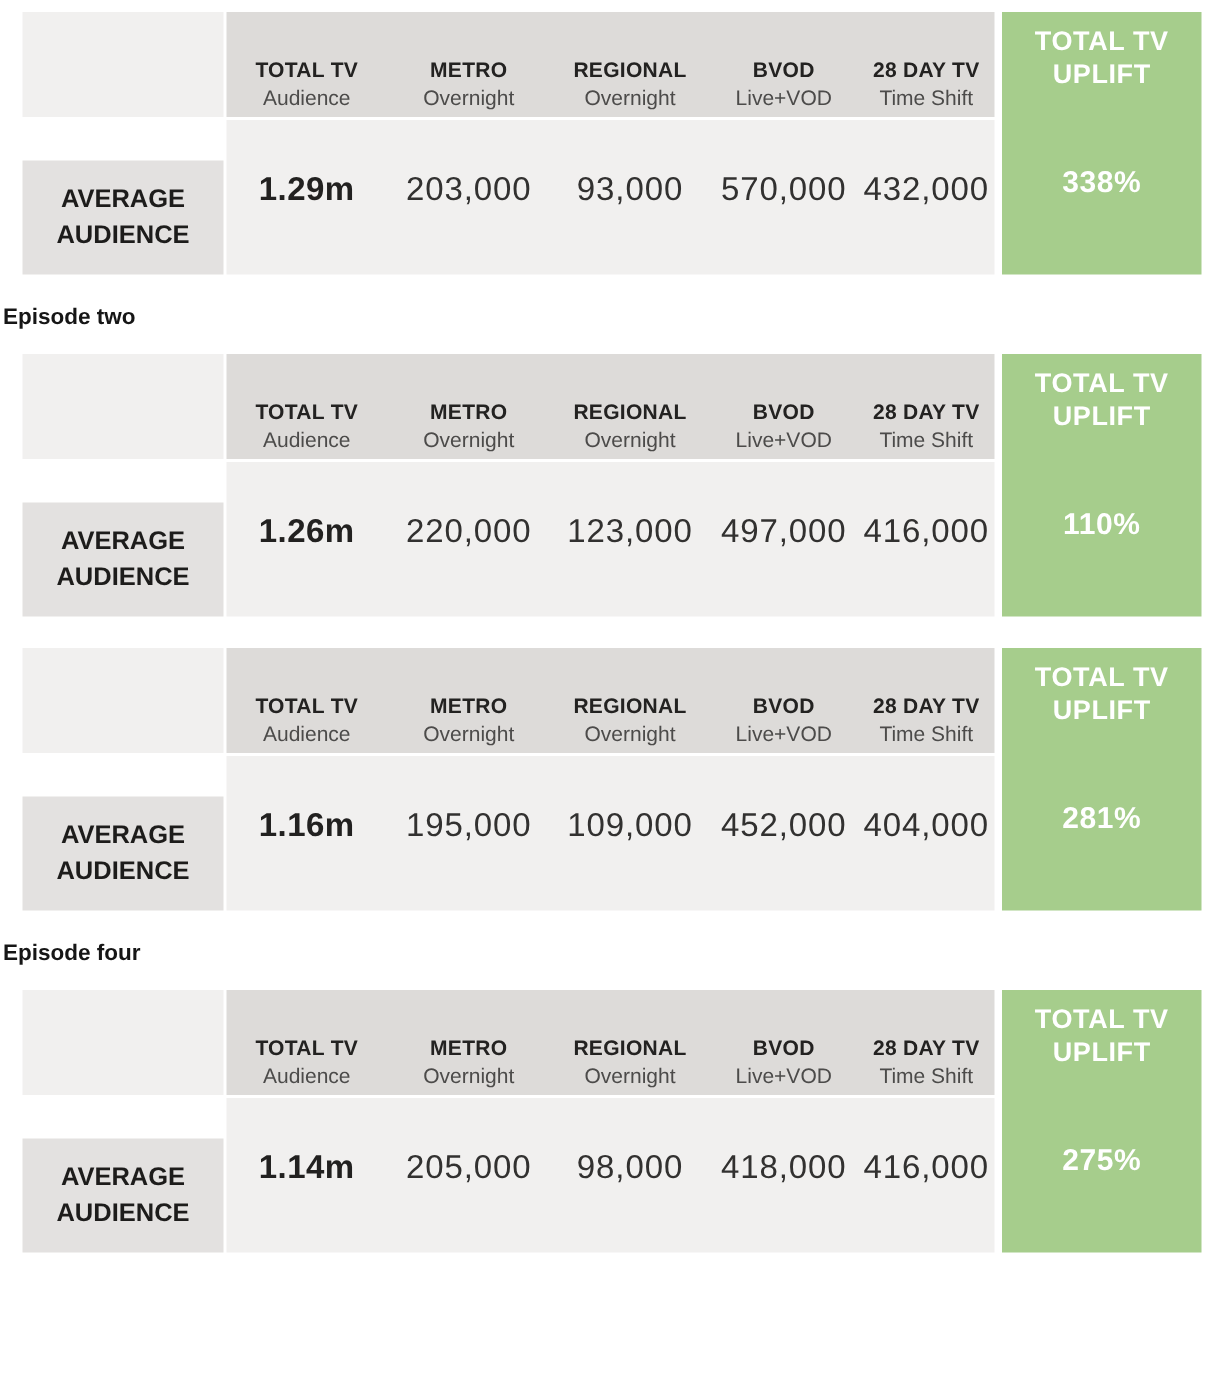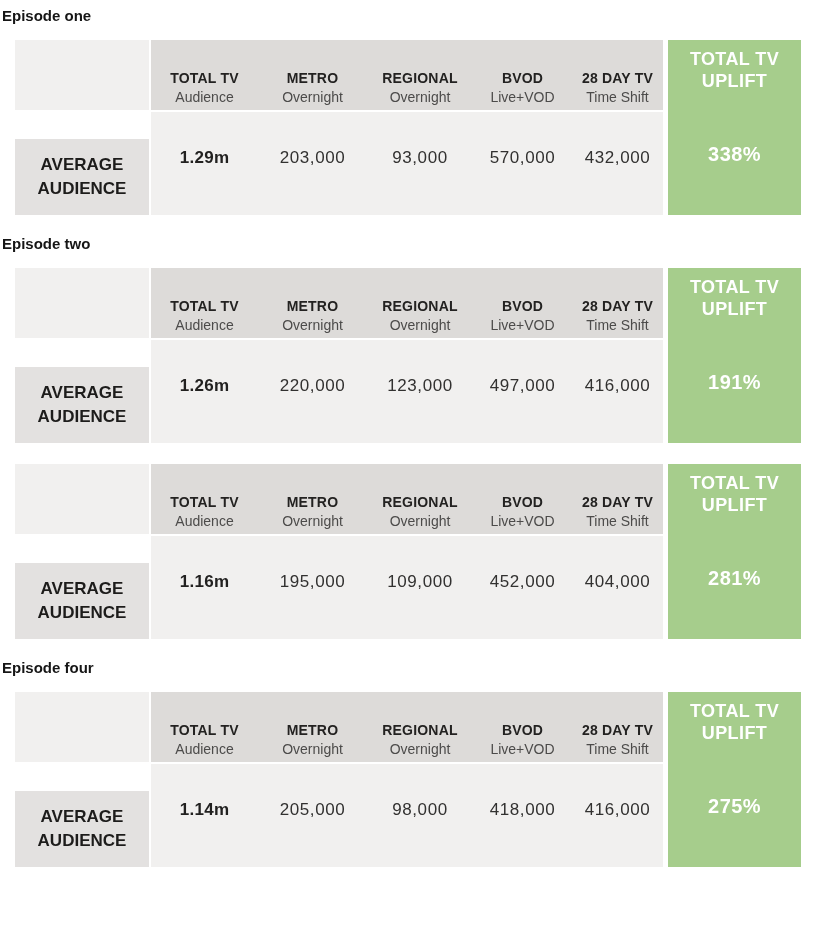--- a/index.html
+++ b/index.html
@@ -97,21 +97,21 @@
     flex: 1;
     background: #f1f0ef;
     display: flex;
   }
   .vcell {
     display: flex;
     align-items: center;
     justify-content: center;
     padding-bottom: 12px;
     box-sizing: border-box;
-    font-size: 17px;
+    font-size: 22px;
     letter-spacing: 0.6px;
     color: #323130;
     text-align: right;
   }
   .vcell:nth-child(1) { width: 107px; font-weight: bold; letter-spacing: 0.3px; color: #222120; }
   .vcell:nth-child(2) { width: 109px; }
   .vcell:nth-child(3) { width: 106px; }
   .vcell:nth-child(4) { width: 99px;  }
   .vcell:nth-child(5) { width: 91px;  }
 
@@ -150,21 +150,20 @@
     font-weight: bold;
     letter-spacing: 0.4px;
   }
 </style>
 </head>
 <body>
 
 <div class="page">
 
   <section class="episode">
-    <h2 class="ep-title">Episode one</h2>
     <div class="tbl">
       <div class="col-left">
         <div class="cell corner"></div>
         <div class="rowlabel">AVERAGE AUDIENCE</div>
       </div>
       <div class="col-mid">
         <div class="hdr-row">
           <div class="hcell">
             <div class="h1">TOTAL TV</div>
             <div class="h2">Audience</div>
@@ -237,21 +236,21 @@
           <div class="vcell">1.26m</div>
           <div class="vcell">220,000</div>
           <div class="vcell">123,000</div>
           <div class="vcell">497,000</div>
           <div class="vcell">416,000</div>
         </div>
       </div>
       <div class="col-green" style="background: rgb(166, 205, 140);">
         <div class="g-title">TOTAL TV UPLIFT</div>
         <div class="g-rest">
-          <div class="g-value">191%</div>
+          <div class="g-value">110%</div>
         </div>
       </div>
     </div>
   </section>
 
   <section class="episode">
     <div class="tbl">
       <div class="col-left">
         <div class="cell corner"></div>
         <div class="rowlabel">AVERAGE AUDIENCE</div>

